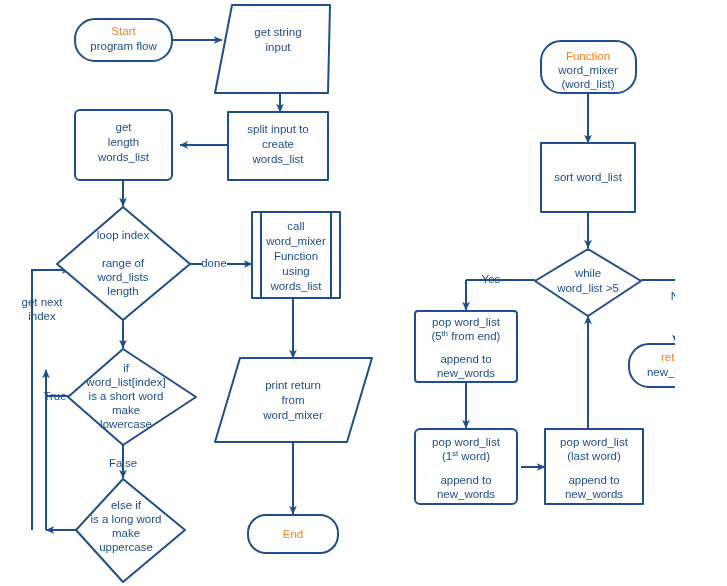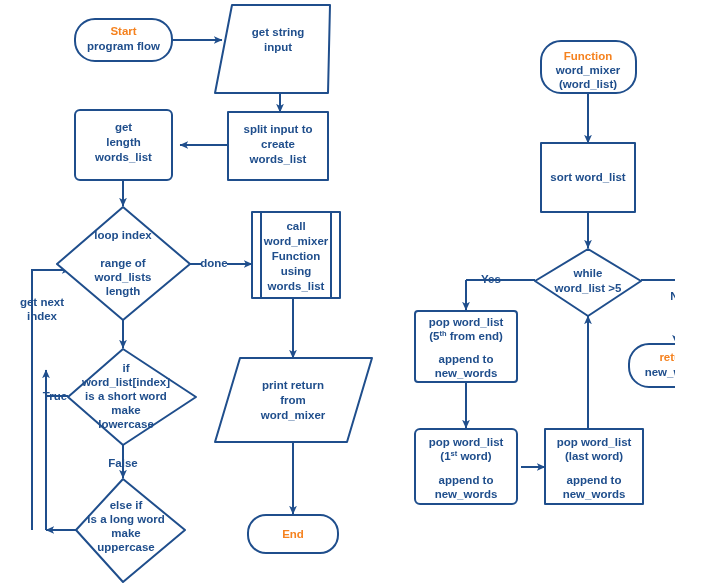--- a/index.html
+++ b/index.html
@@ -1,17 +1,17 @@
 <!DOCTYPE html>
 <html><head>
 <meta charset="utf-8">
 <style>
   html,body{margin:0;padding:0;background:#ffffff;}
   body{font-family:"Liberation Sans", sans-serif;}
-  #stage{position:relative;width:675px;height:586px;background:#ffffff;overflow:hidden;font-weight:bold;}
+  #stage{position:relative;width:675px;height:586px;background:#ffffff;overflow:hidden;}
   svg{display:block;}
   .shape{fill:#ffffff;stroke:#1F4E8C;stroke-width:2;stroke-linejoin:round;}
   .conn{stroke:#1F4E8C;stroke-width:2;fill:none;stroke-linecap:butt;}
   .nodetext{fill:#1F4E8C;font-family:"Liberation Sans",sans-serif;font-size:11.5px;text-anchor:middle;dominant-baseline:middle;}
   .nodetext.accent{fill:#F5821F;}
   .edgelabel{fill:#1F4E8C;font-family:"Liberation Sans",sans-serif;font-size:11.5px;text-anchor:middle;dominant-baseline:middle;}
   .sup{font-size:7.5px;}
 </style>
 </head>
 <body>

